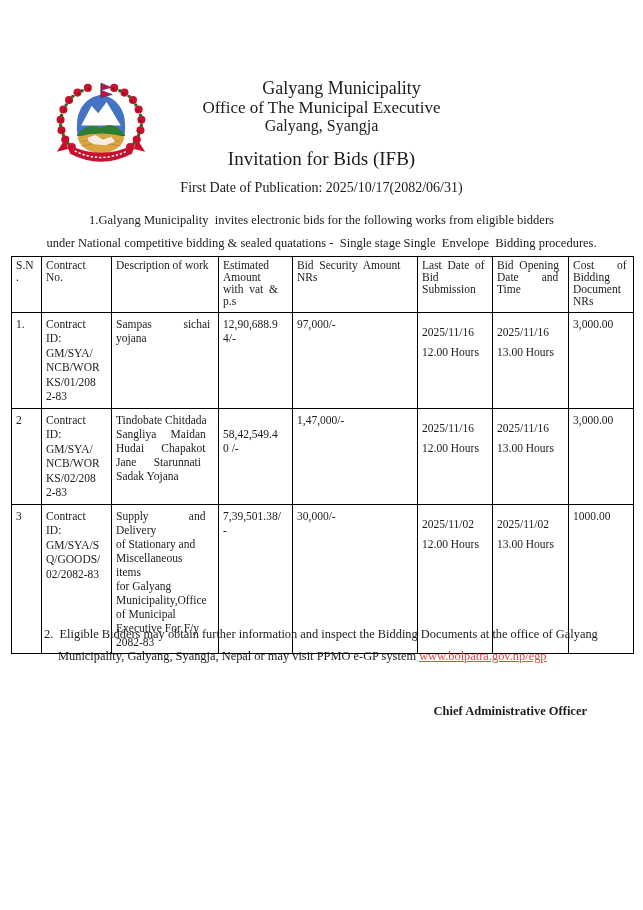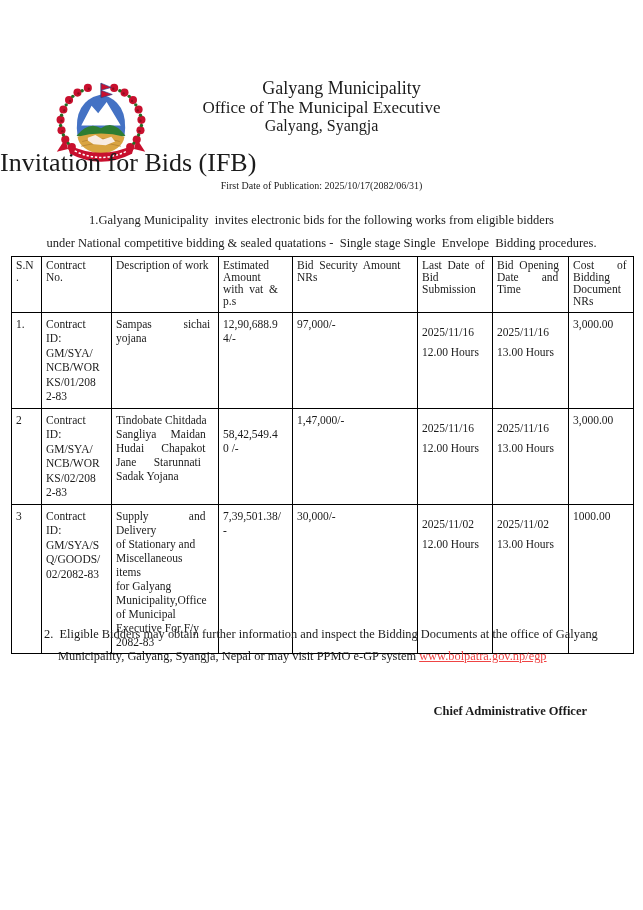--- a/index.html
+++ b/index.html
@@ -5,22 +5,22 @@
   html,body{margin:0;padding:0;background:#ffffff;}
   .page{
     position:relative; width:643px; height:910px; background:#ffffff;
     font-family:"Liberation Serif", serif; color:#1b1b1b; overflow:hidden;
   }
   .emblem{position:absolute; left:54px; top:82px; width:94px; height:87px;}
   .org-header{position:absolute; top:78px; left:0; width:100%; text-align:center;}
   .org-name{font-size:18px; line-height:20px;padding-left:40px;}
   .org-office{font-size:17px; line-height:19px;}
   .org-place{font-size:16px; line-height:18px;}
-  .doc-title{position:absolute; top:148px; left:0; width:100%; text-align:left; font-size:26px;}
-  .pub-date{position:absolute; top:180px; left:0; width:100%; text-align:center; font-size:10px;}
+  .doc-title{position:absolute; top:148px; left:0; width:100%; text-align:center; font-size:19px;}
+  .pub-date{position:absolute; top:180px; left:0; width:100%; text-align:center; font-size:14px;}
   .intro{position:absolute; top:213px; left:0; width:100%; text-align:center; font-size:12.5px;}
   .intro div{white-space:pre; margin-bottom:8px;}
   table.bids{
     position:absolute; left:11px; top:256px; width:622px;
     border-collapse:collapse; table-layout:fixed;
   }
   .bids th,.bids td{
     border:1px solid #000000; font-size:11.5px; font-weight:normal;
     text-align:left; vertical-align:top; padding:4px 4px;
     white-space:pre-wrap; line-height:14px; overflow:hidden;

